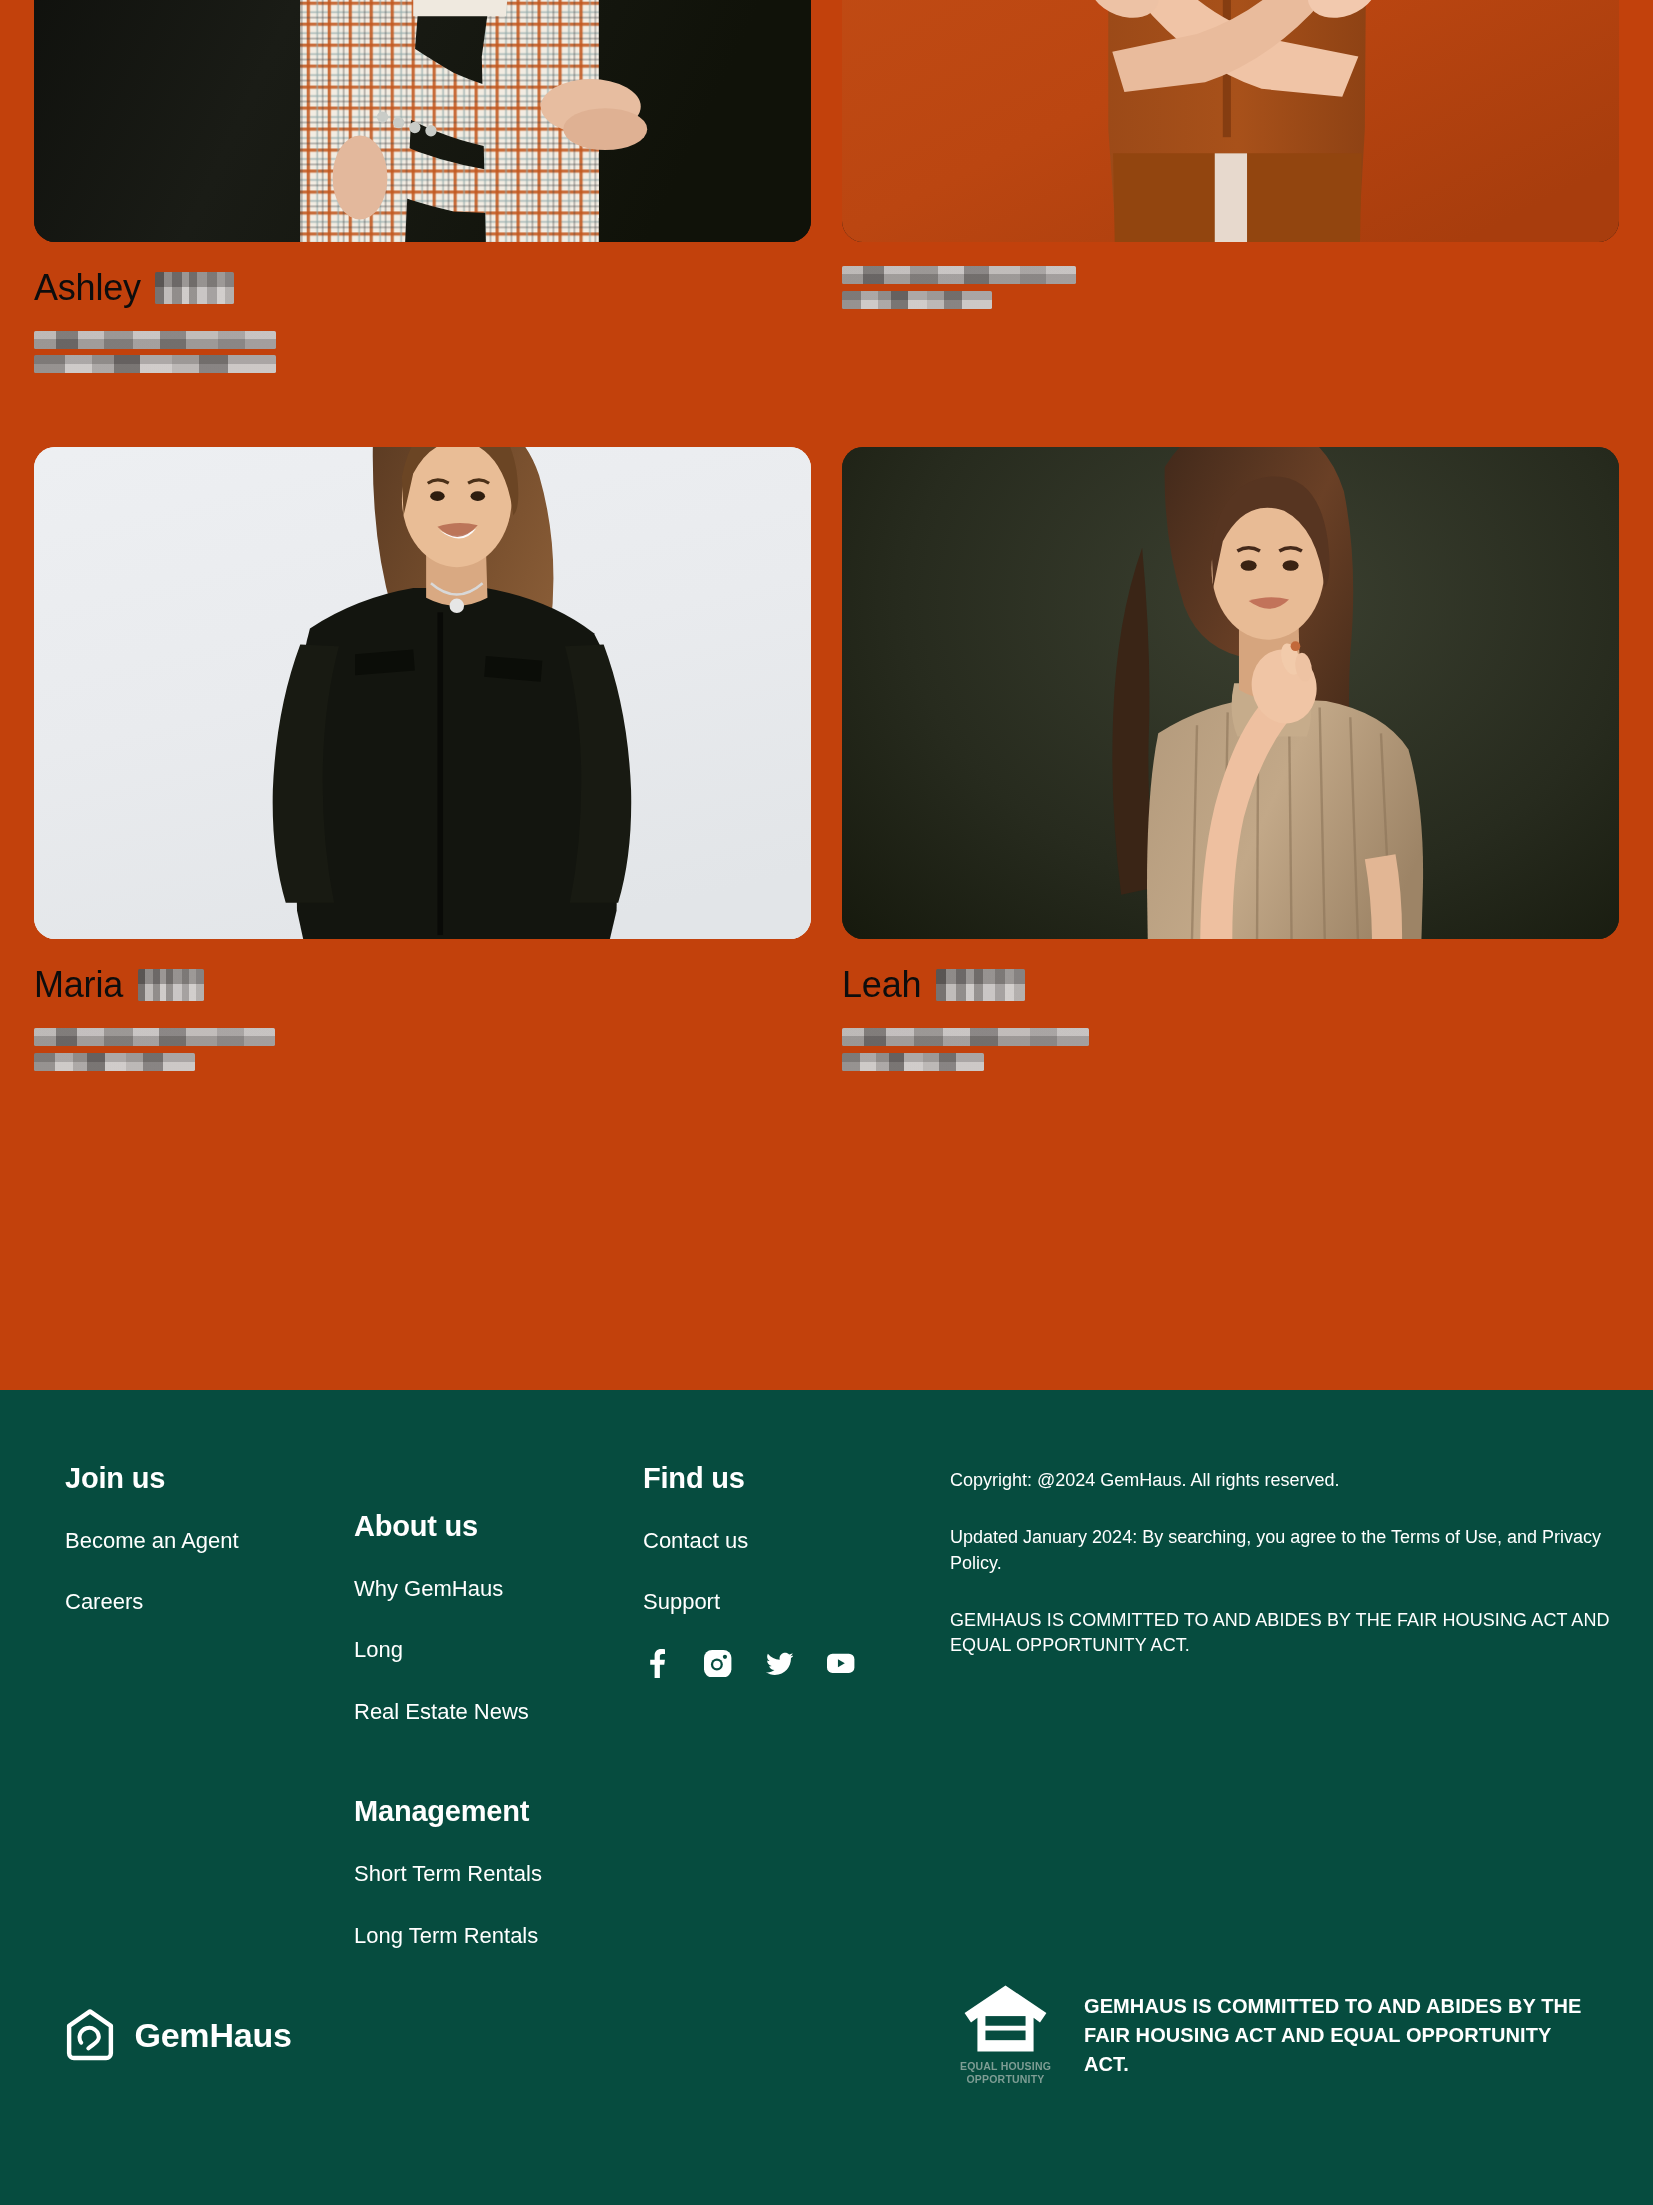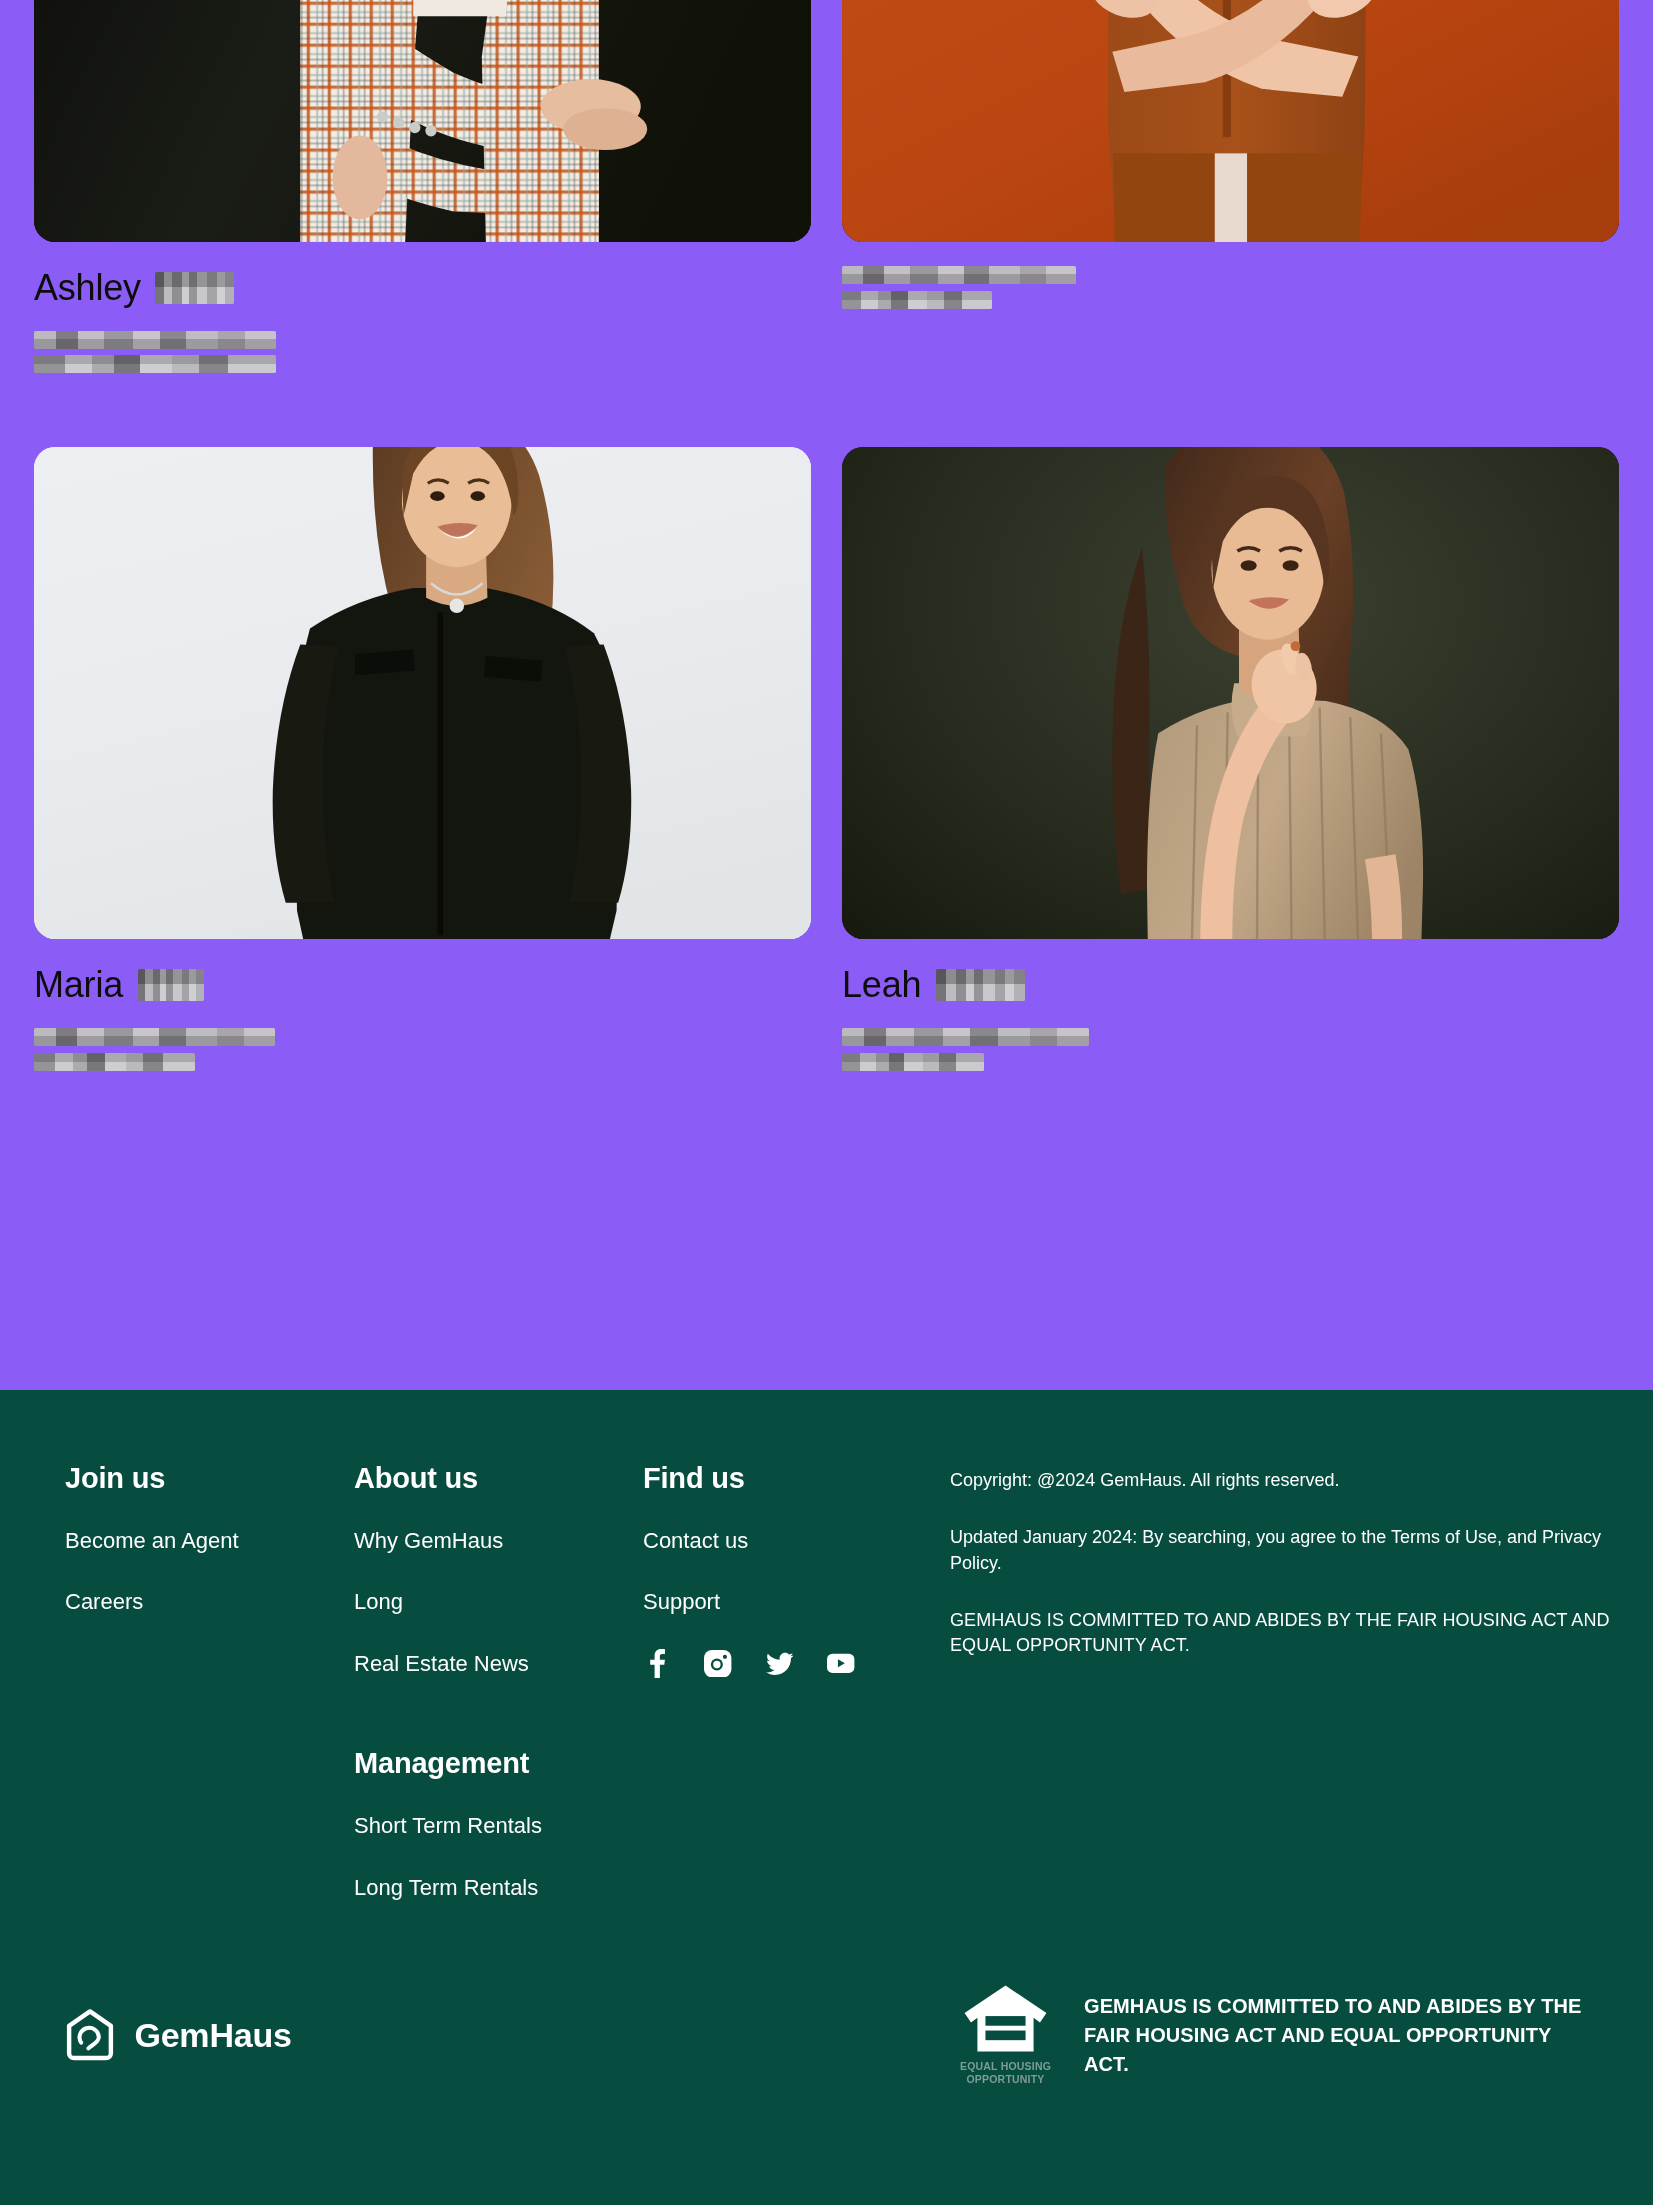--- a/index.html
+++ b/index.html
@@ -10,21 +10,21 @@
     background: #ffffff;
     font-family: "Liberation Sans", sans-serif;
     -webkit-font-smoothing: antialiased;
   }
 
   .page {
     position: relative;
     width: 1653px;
     height: 2205px;
     overflow: hidden;
-    background: #8b5cf6;
+    background: #c2410c;
   }
 
   
   .agent-grid {
     position: absolute;
     left: 34px;
     top: -250px;
     width: 1585px;
     display: grid;
     grid-template-columns: 777px 777px;
@@ -130,21 +130,21 @@
     left: 0;
     top: 0;
     width: 1653px;
     padding: 73px 65px 0 65px;
     display: flex;
     align-items: flex-start;
   }
 
   .fcol { flex: 0 0 auto; }
   .fcol.join    { width: 289px; }
-  .fcol.about   { width: 289px; }
+  .fcol.about   { width: 289px; margin-top: 48px; }
   .fcol.find    { width: 307px; }
   .fcol.legal   { width: 662px; padding-top: 4.8px; }
 
   .fcol h3 {
     font-size: 29px;
     font-weight: 700;
     letter-spacing: -0.2px;
     margin-bottom: 32px;
     line-height: 1.1;
   }

